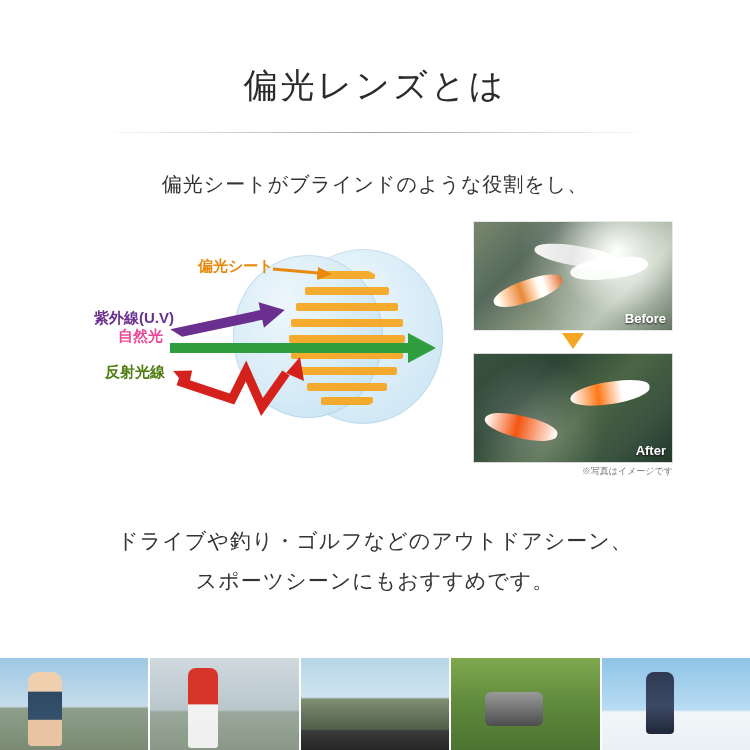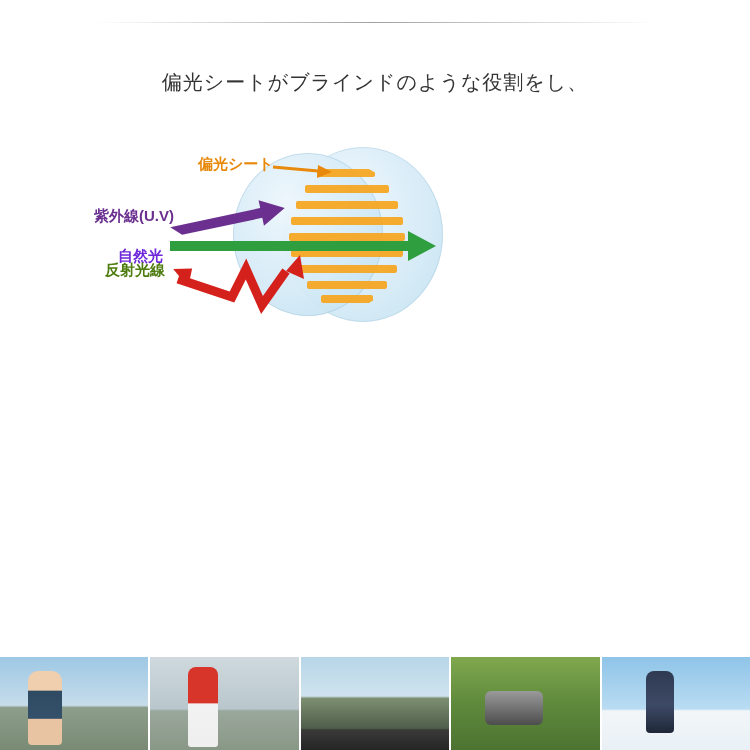--- a/index.html
+++ b/index.html
@@ -36,21 +36,21 @@
     background: linear-gradient(to right, rgba(170,170,170,0), rgba(150,150,150,0.9), rgba(170,170,170,0));
     margin: 22px auto 0 auto;
   }
 
   
   .lead {
     text-align: center;
     color: #333333;
     font-size: 20px;
     line-height: 1.9;
-    margin-top: 40px;
+    margin-top: 32px;
     letter-spacing: 1px;
   }
   .lead div { white-space: nowrap; }
 
   
   .illus {
     position: relative;
     width: 694px;
     height: 260px;
     margin-top: 18px;
@@ -114,21 +114,21 @@
   
   .lbl {
     position: absolute;
     font-size: 15px;
     font-weight: bold;
     white-space: nowrap;
     font-family: "Liberation Sans", sans-serif;
   }
   .lbl-sheet { left: 198px; top: 36px; color: #e8890c; }
   .lbl-uv    { left: 94px;  top: 88px; color: #6a2f8f; }
-  .lbl-nat   { left: 118px; top: 128px; color: #6d28d9; }
+  .lbl-nat   { left: 118px; top: 106px; color: #ec4899; }
   .lbl-ref   { left: 105px; top: 142px; color: #4d7c0f; }
 
   .arrow-svg {
     position: absolute;
     left: 0; top: 0;
     width: 750px; height: 260px;
     pointer-events: none;
   }
 
   
@@ -272,20 +272,21 @@
     position:absolute; left:44px; top:14px; width:28px; height:62px;
     background: linear-gradient(to bottom, #2f3a52 0%, #3d4a66 55%, #1f2738 100%);
     border-radius: 8px 8px 4px 4px;
   }
 </style>
 </head>
 <body>
 
 <div class="page">
 
+  <h1 class="title">偏光レンズとは</h1>
   <div class="title-rule"></div>
 
   <div class="lead">
     <div>偏光シートがブラインドのような役割をし、</div>
   </div>
 
   <div class="illus">
 
     <div class="lens-wrap">
       <div class="lens-disc lens-back"></div>
@@ -315,23 +316,42 @@
       <path d="M178 160 L232 178 L246 150 L262 186 L286 152" stroke="#d5211c" stroke-width="9" fill="none" stroke-linejoin="miter" stroke-linecap="butt"></path>
       <polygon points="286,152 300,136 304,160" fill="#d5211c"></polygon>
       <polygon points="178,160 188,144 196,166" fill="#d5211c" transform="rotate(160 186 156)"></polygon>
     </svg>
 
     <div class="lbl lbl-sheet">偏光シート</div>
     <div class="lbl lbl-uv">紫外線(U.V)</div>
     <div class="lbl lbl-nat">自然光</div>
     <div class="lbl lbl-ref">反射光線</div>
 
+    <div class="photos">
+      <div class="photo photo-before">
+        <div class="koi koi-a"></div>
+        <div class="koi koi-b"></div>
+        <div class="koi koi-c"></div>
+        <span class="photo-tag">Before</span>
+      </div>
+      <div class="down-arrow"></div>
+      <div class="photo photo-after">
+        <div class="koi koi-d"></div>
+        <div class="koi koi-e"></div>
+        <span class="photo-tag">After</span>
+      </div>
+      <div class="photo-note">※写真はイメージです</div>
+    </div>
 
   </div>
 
+  <div class="bottom-copy">
+    <div>ドライブや釣り・ゴルフなどのアウトドアシーン、</div>
+    <div>スポーツシーンにもおすすめです。</div>
+  </div>
 
   <div class="strip">
     <div class="strip-cell s-run"></div>
     <div class="strip-cell s-golf"></div>
     <div class="strip-cell s-drive"></div>
     <div class="strip-cell s-fish"></div>
     <div class="strip-cell s-ski"></div>
   </div>
 
 </div>

